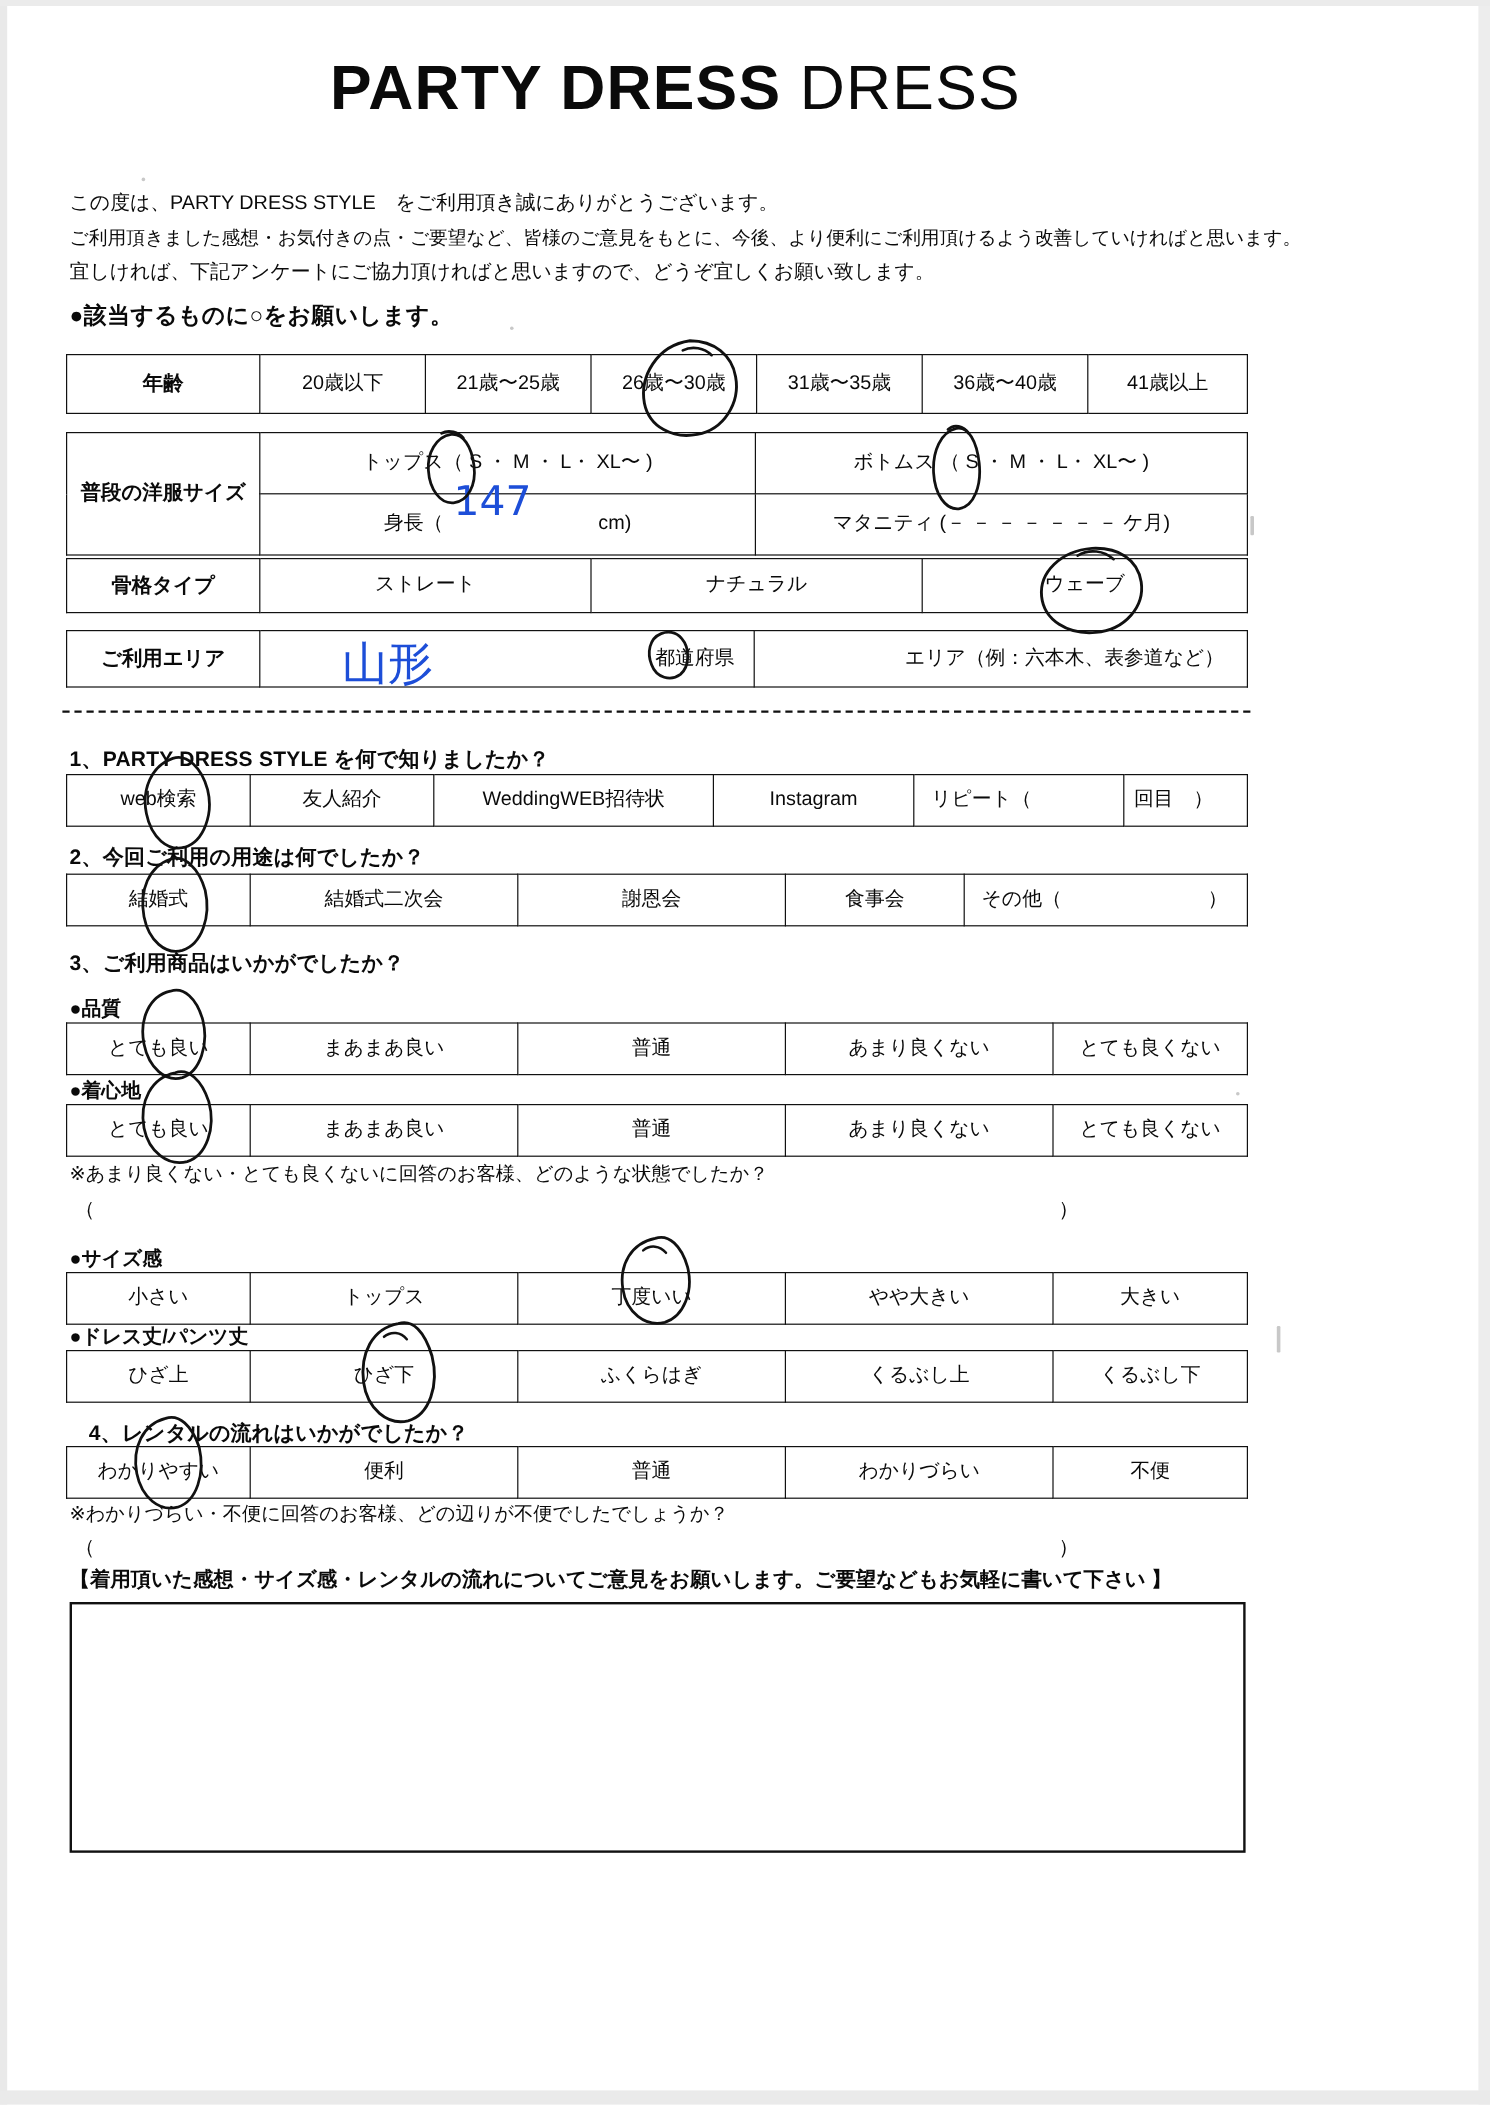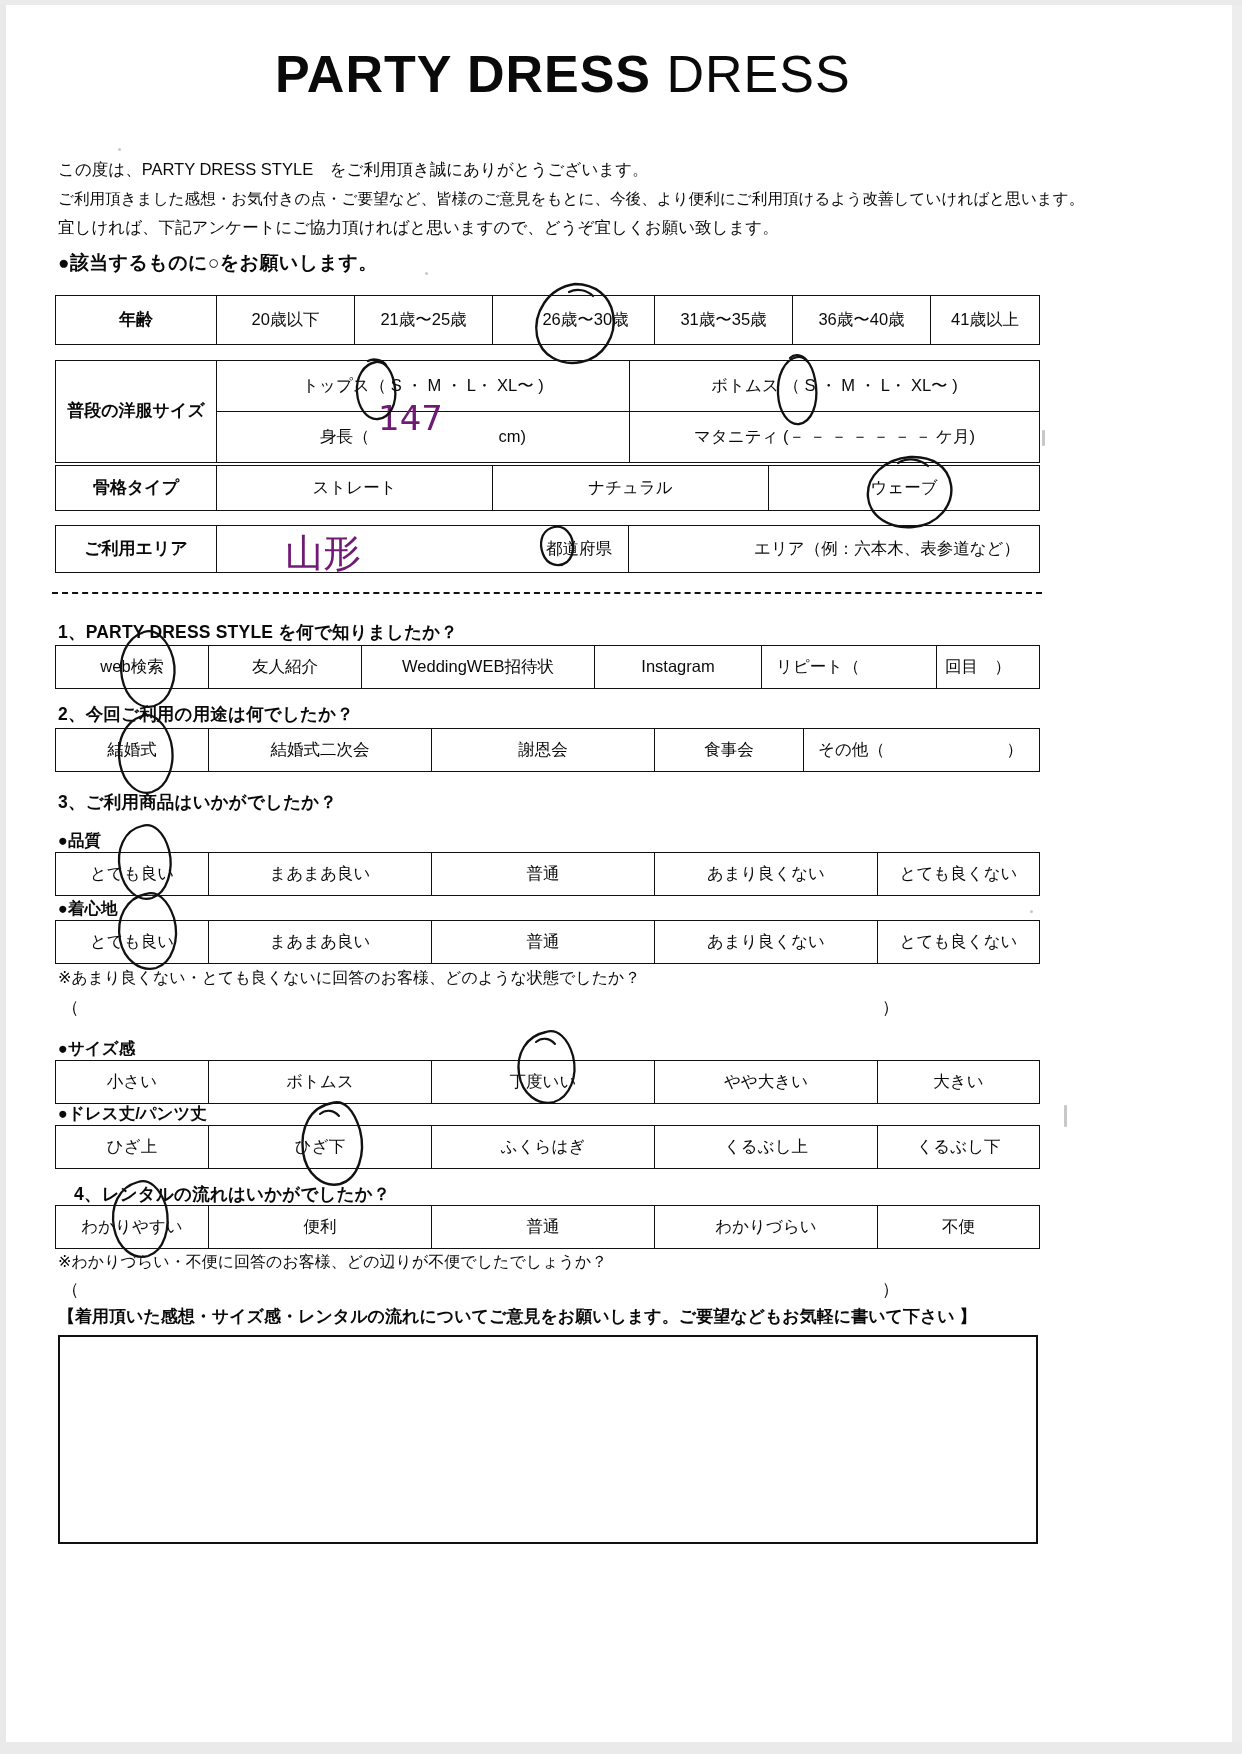--- a/index.html
+++ b/index.html
@@ -53,21 +53,21 @@
   .dashed{position:absolute;left:52px;top:592px;width:990px;height:0;
           border-top:2.5px dashed #111;}
 
   
   .cmt-head{position:absolute;left:58px;top:1305px;font-size:17px;font-weight:bold;white-space:nowrap;}
   .cmt-box{position:absolute;left:58px;top:1335px;width:976px;height:205px;border:2.4px solid #111;}
 
   
   .ink{position:absolute;pointer-events:none;}
   .ink svg{display:block;overflow:visible;}
-  .hand{position:absolute;font-family:"DejaVu Sans",sans-serif;color:#701a75;
+  .hand{position:absolute;font-family:"DejaVu Sans",sans-serif;color:#1d4ed8;
         font-size:34px;font-weight:500;pointer-events:none;}
 </style>
 </head>
 <body>
 
 <div class="page">
 
   <div class="edge-l"></div>
   <div class="edge-r"></div>
   <div class="edge-t"></div>
@@ -91,21 +91,21 @@
   </div>
 
   <div class="lead">●該当するものに○をお願いします。</div>
 
   <table class="tbl" style="left:55px;top:295px;width:985px;">
     <tbody>
         <tr>
       <td class="lab" style="width:160px;height:48px;">年齢</td>
       <td style="width:137px;margin-left:35px;">20歳以下</td>
       <td style="width:137px;">21歳〜25歳</td>
-      <td style="width:137px;padding-left:24px;">26歳〜30歳</td>
+      <td style="width:137px;">26歳〜30歳</td>
       <td style="width:137px;">31歳〜35歳</td>
       <td style="width:137px;">36歳〜40歳</td>
       <td>41歳以上</td>
     </tr>
   </tbody>
     </table>
 
   <div class="ink" style="left:525px;top:278px;">
     <svg width="110" height="92" viewBox="0 0 110 92">
       <path d="M50 6 C22 10 8 36 12 58 C16 78 36 88 56 84 C78 80 92 58 88 36 C85 18 70 6 50 6 Z" fill="none" stroke="#111" stroke-width="2.4" stroke-linecap="round"></path>
@@ -264,21 +264,21 @@
   <div class="paren" style="left:62px;top:996px;">
     <span>（</span>
     <span class="rp">）</span>
   </div>
 
   <div class="bh" style="left:58px;top:1038px;">●サイズ感</div>
   <table class="tbl" style="left:55px;top:1060px;width:985px;">
     <tbody>
         <tr>
       <td style="width:152px;height:42px;">小さい</td>
-      <td style="width:222px;">ボトムス</td>
+      <td style="width:222px;">トップス</td>
       <td style="width:222px;">丁度いい</td>
       <td style="width:222px;">やや大きい</td>
       <td>大きい</td>
     </tr>
   </tbody>
     </table>
   <div class="ink" style="left:508px;top:1028px;">
     <svg width="80" height="82" viewBox="0 0 80 82">
       <path d="M38 4 C18 8 8 26 11 46 C14 66 30 78 46 74 C62 69 70 48 65 28 C60 10 49 0 38 4 Z" fill="none" stroke="#111" stroke-width="2.3"></path>
       <path d="M28 14 C34 9 42 10 47 16" fill="none" stroke="#111" stroke-width="2.1" stroke-linecap="round"></path>

